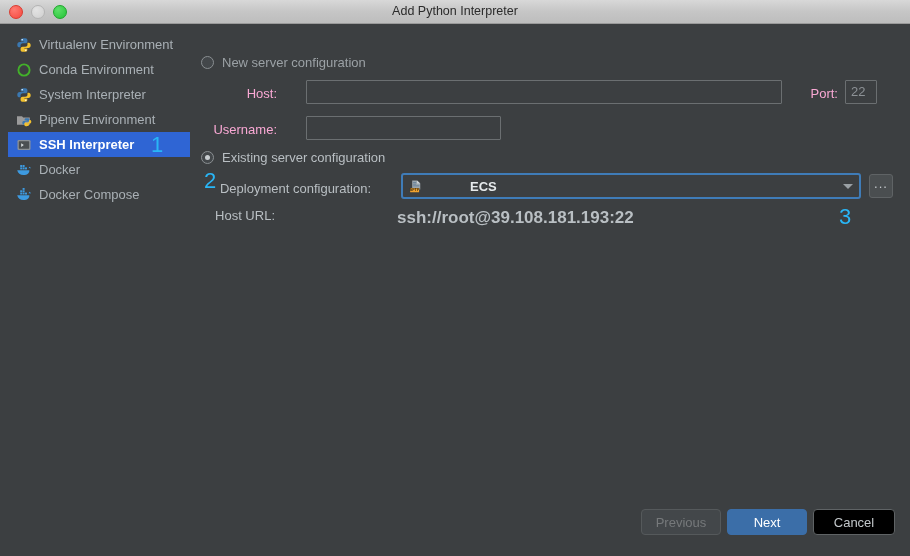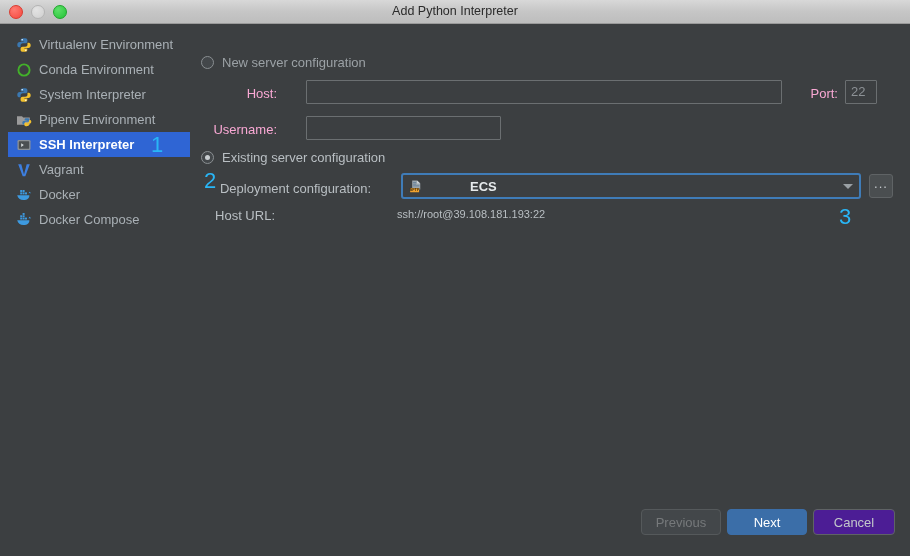--- a/index.html
+++ b/index.html
@@ -196,22 +196,23 @@
     justify-content: center;
     color: #c3c8cb;
     font-size: 13px;
     letter-spacing: 1px;
     line-height: 1;
     padding-bottom: 5px;
   }
 
   .value-text {
     position: absolute;
-    font-size: 11px;
+    font-size: 17px;
     color: #b9bfc3;
+    font-weight: bold;
   }
 
   
   .annot {
     position: absolute;
     color: #29b6f6;
     font-size: 22px;
     font-weight: 400;
     line-height: 1;
     font-family: "Liberation Sans", sans-serif;
@@ -227,21 +228,21 @@
   .btn {
     position: absolute;
     height: 26px;
     border-radius: 4px;
     box-sizing: border-box;
     font-size: 13px;
     display: flex;
     align-items: center;
     justify-content: center;
     border: 1px solid #5f6365;
-    background: #4c1d95;
+    background: #000000;
     color: #c3c8cb;
   }
   .btn.disabled { color: #76797b; border-color: #55595b; background: #43474a; }
   .btn.primary  { background: #3b6ea8; border-color: #3b6ea8; color: #ffffff; }
 </style>
 </head>
 <body>
 
 <div class="titlebar">
   <div class="traffic">
@@ -295,26 +296,20 @@
     <div class="side-item selected">
       <svg class="side-ico" viewBox="0 0 16 16">
         <rect x="1.5" y="3" width="13" height="10" rx="1.2" fill="#8c9197"></rect>
         <rect x="2.8" y="4.3" width="10.4" height="7.4" rx=".6" fill="#4b4f52"></rect>
         <path d="M5.2 6.2l2.6 1.9-2.6 1.9z" fill="#d8dde0"></path>
       </svg>
       <span>SSH Interpreter</span>
       <span class="annot" style="left:143px; top:2px;">1</span>
     </div>
 
-    <div class="side-item">
-      <svg class="side-ico" viewBox="0 0 16 16">
-        <path d="M2.2 2.2h3.1l2.7 10.4L10.7 2.2h3.1L9.3 14.2H6.7z" fill="#3d7fe0"></path>
-      </svg>
-      <span>Vagrant</span>
-    </div>
 
     <div class="side-item">
       <svg class="side-ico" viewBox="0 0 16 16">
         <g fill="#3d9ae0">
           <rect x="4.2" y="3.0" width="2.0" height="2.0"></rect>
           <rect x="6.6" y="3.0" width="2.0" height="2.0"></rect>
           <rect x="4.2" y="5.4" width="2.0" height="2.0"></rect>
           <rect x="6.6" y="5.4" width="2.0" height="2.0"></rect>
           <rect x="9.0" y="5.4" width="2.0" height="2.0"></rect>
           <path d="M1.2 8.2h12.1c.2 1.1-.2 2.3-1.1 3.2-1.1 1.1-2.8 1.6-4.9 1.6-3.2 0-5.4-1.7-6.1-4.8z"></path>

